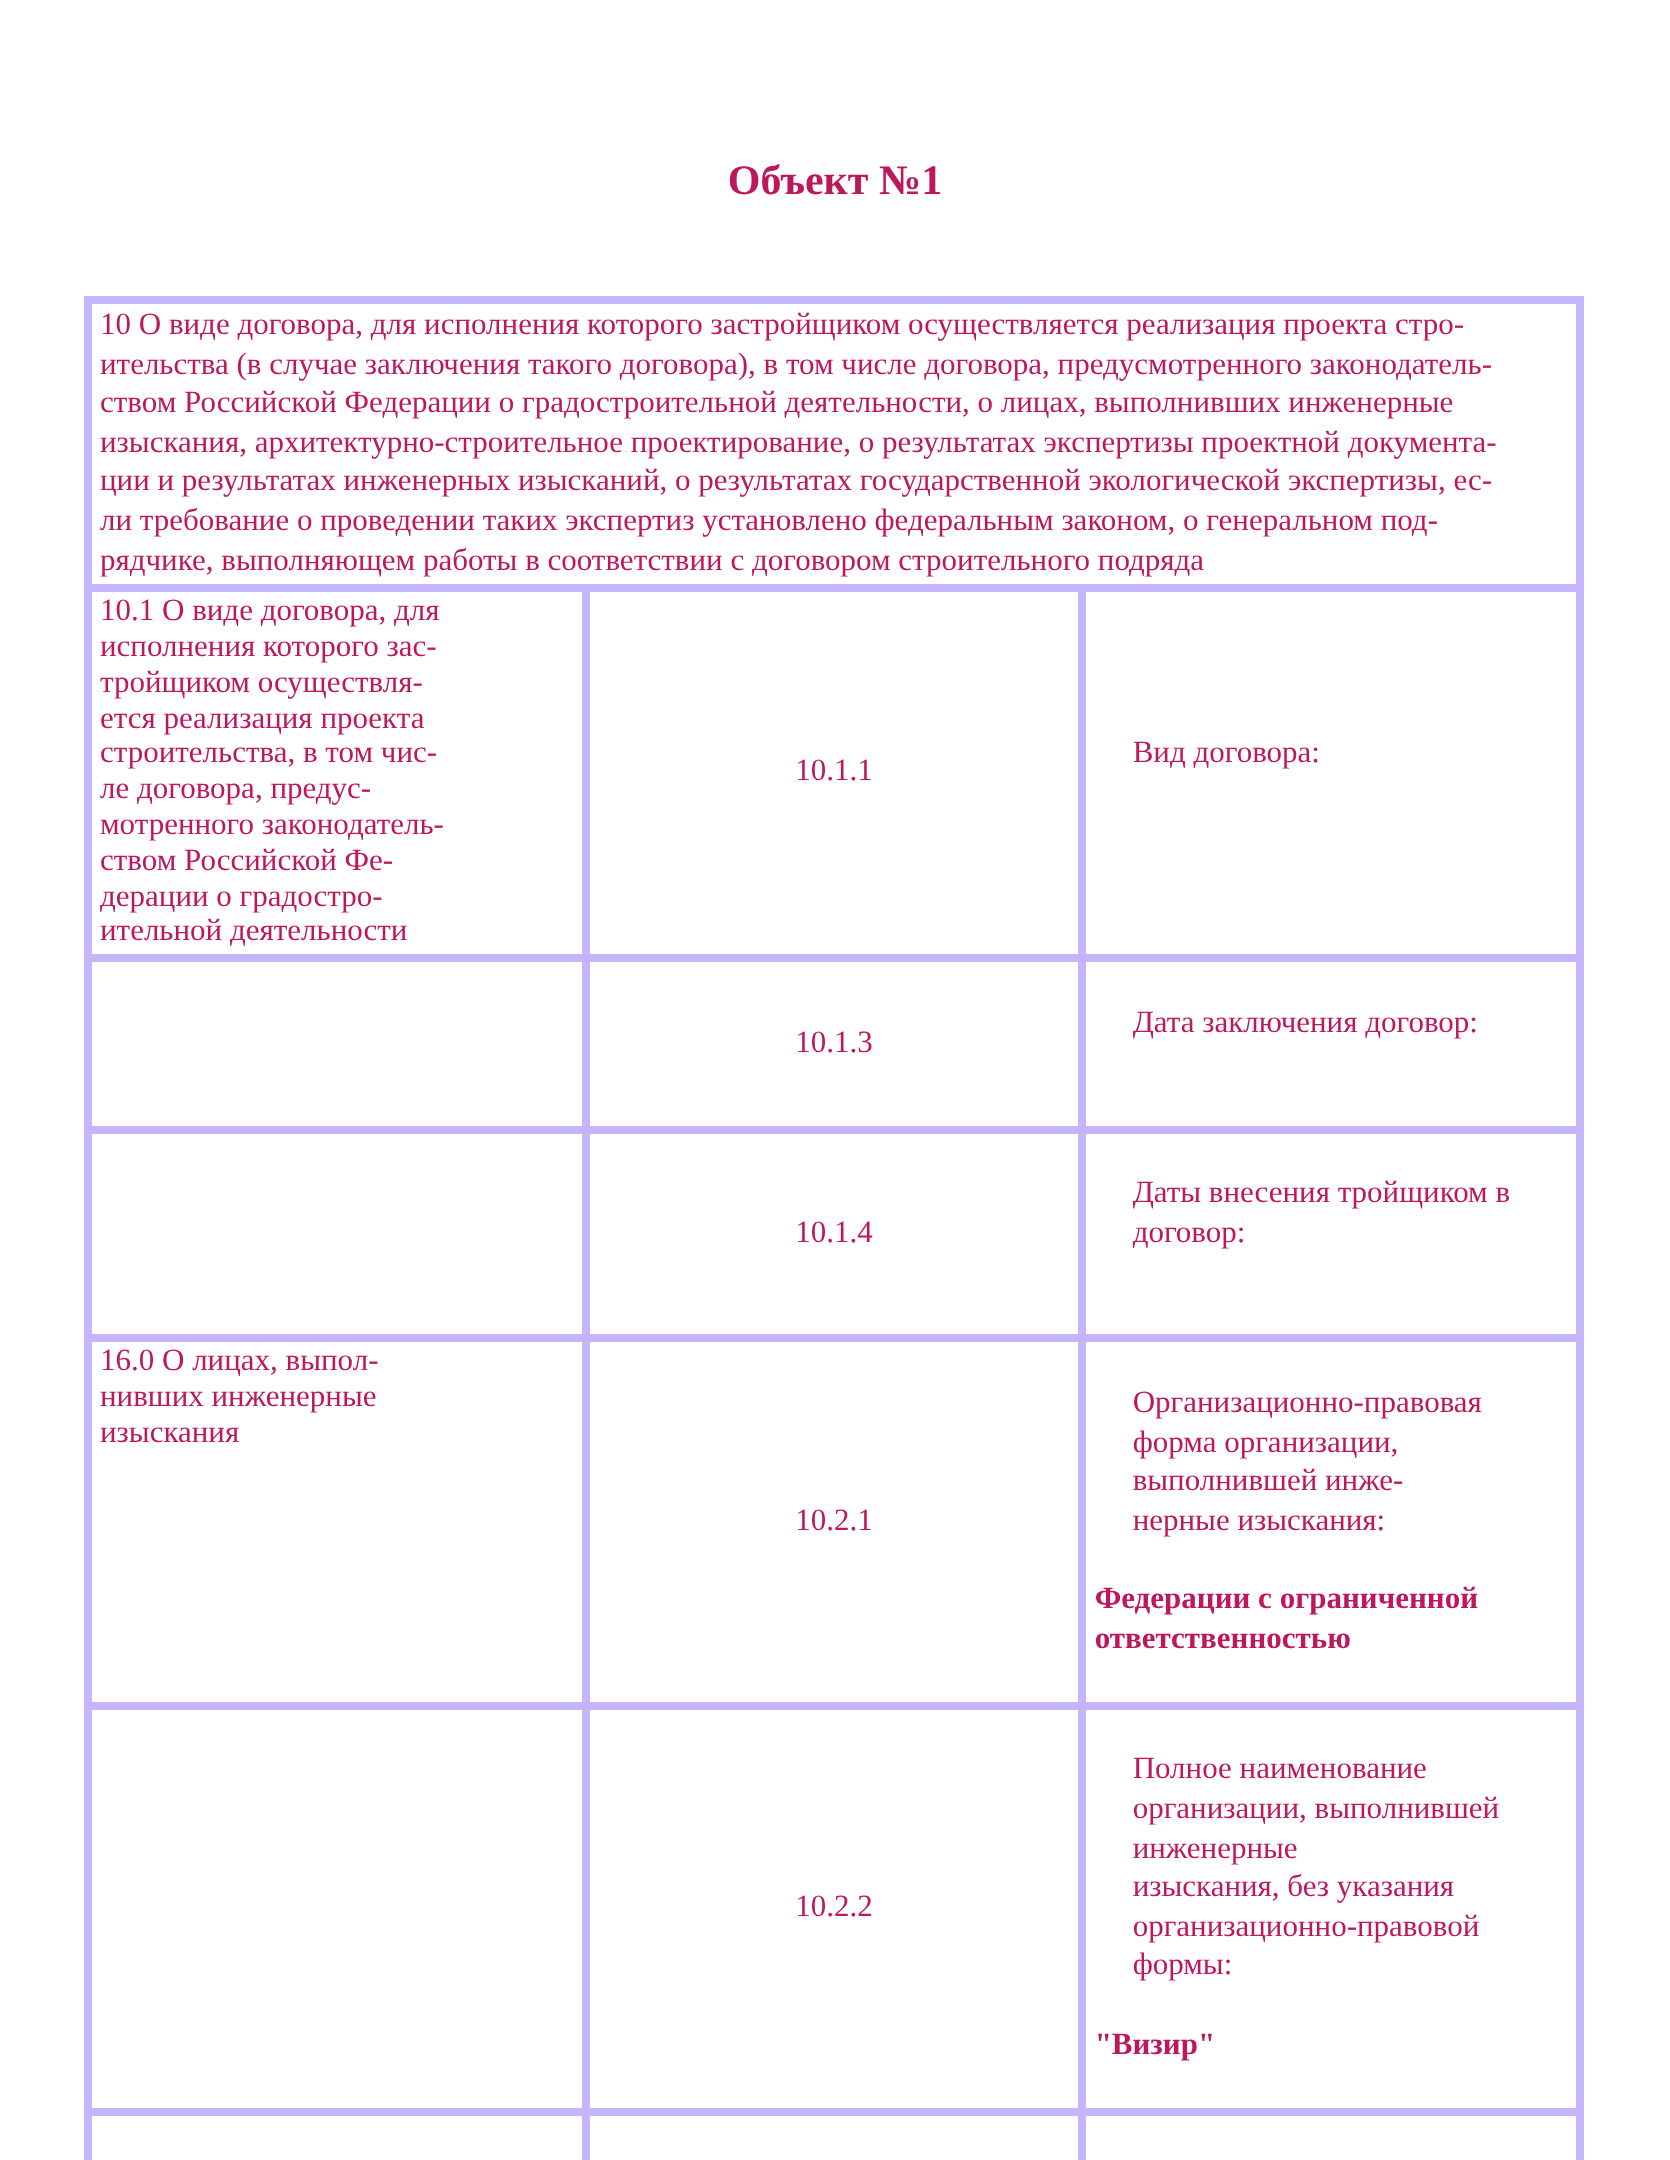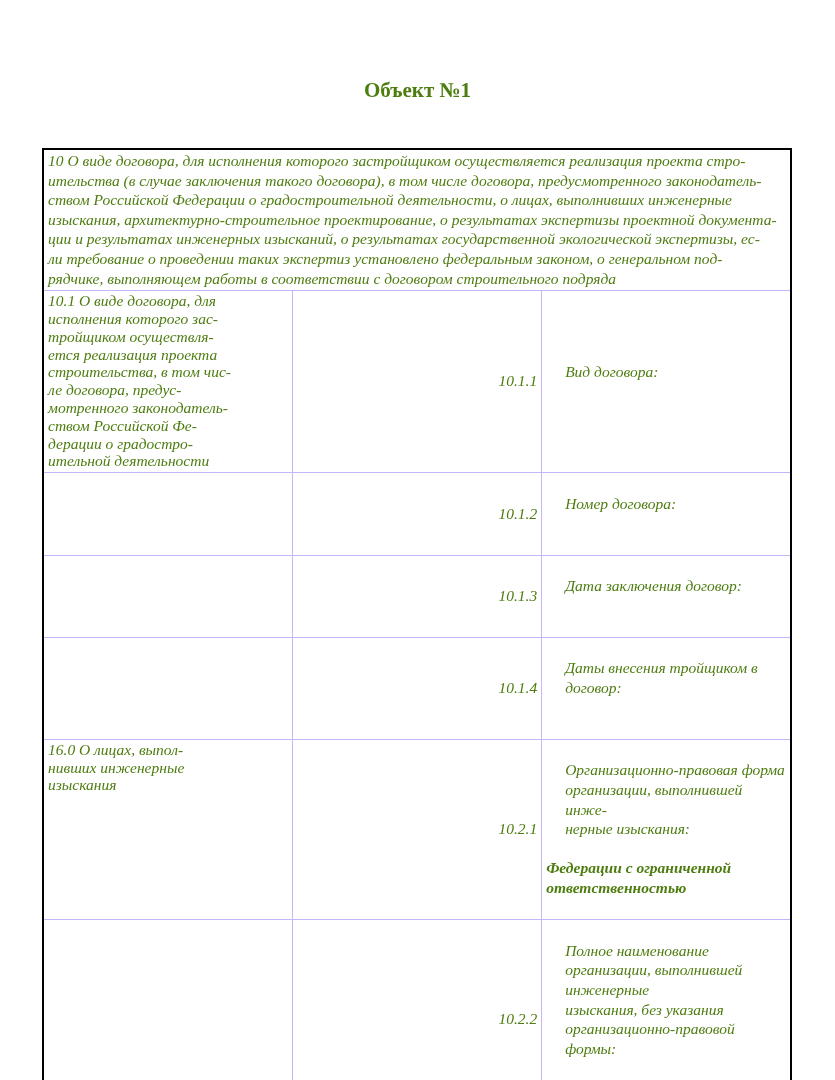--- a/index.html
+++ b/index.html
@@ -5,21 +5,21 @@
   html, body {
     margin: 0;
     padding: 0;
     background: #ffffff;
   }
   .page {
     position: relative;
     width: 835px;
     height: 1080px;
     background: #ffffff;
-    color: #4d7c0f;
+    color: #be185d;
     font-family: "Liberation Serif", "DejaVu Serif", serif;
     overflow: hidden;
   }
   .doc-title {
     margin: 0;
     padding-top: 78px;
     text-align: center;
     font-size: 21px;
     font-weight: bold;
     line-height: 24px;
@@ -27,35 +27,34 @@
   table.decl {
     border-collapse: collapse;
     table-layout: fixed;
     width: 750px;
     margin: 46px 0 0 42px;
     border: 2px solid #000000;
     font-size: 15.5px;
     line-height: 19.6px;
   }
   table.decl td {
-    border: 1px solid #c4b5fd;
+    border: 4px solid #c4b5fd;
     padding: 1px 4px 2px 4px;
     white-space: pre-line;
     overflow: hidden;
-    font-style: italic;
   }
   td.c1 {
     width: 183px;
     vertical-align: top;
     line-height: 17.8px;
   }
   td.c2 {
     width: 59px;
     vertical-align: middle;
-    text-align: right;
+    text-align: center;
   }
   td.c3 {
     width: 484px;
     vertical-align: middle;
   }
   td.header-cell {
     vertical-align: top;
     padding: 2px 5px 3px 5px;
   }
   .field-value {
@@ -97,28 +96,20 @@
 ством Российской Фе-
 дерации о градостро-
 ительной деятельности</td>
         <td class="c2">10.1.1</td>
         <td class="c3">
           <div class="field-label">Вид договора:</div>
           <div class="field-value"></div>
         </td>
       </tr>
 
-      <tr>
-        <td class="c1"></td>
-        <td class="c2">10.1.2</td>
-        <td class="c3">
-          <div class="field-label">Номер договора:</div>
-          <div class="field-value"></div>
-        </td>
-      </tr>
 
       <tr>
         <td class="c1"></td>
         <td class="c2">10.1.3</td>
         <td class="c3">
           <div class="field-label">Дата заключения договор:</div>
           <div class="field-value"></div>
         </td>
       </tr>
 

